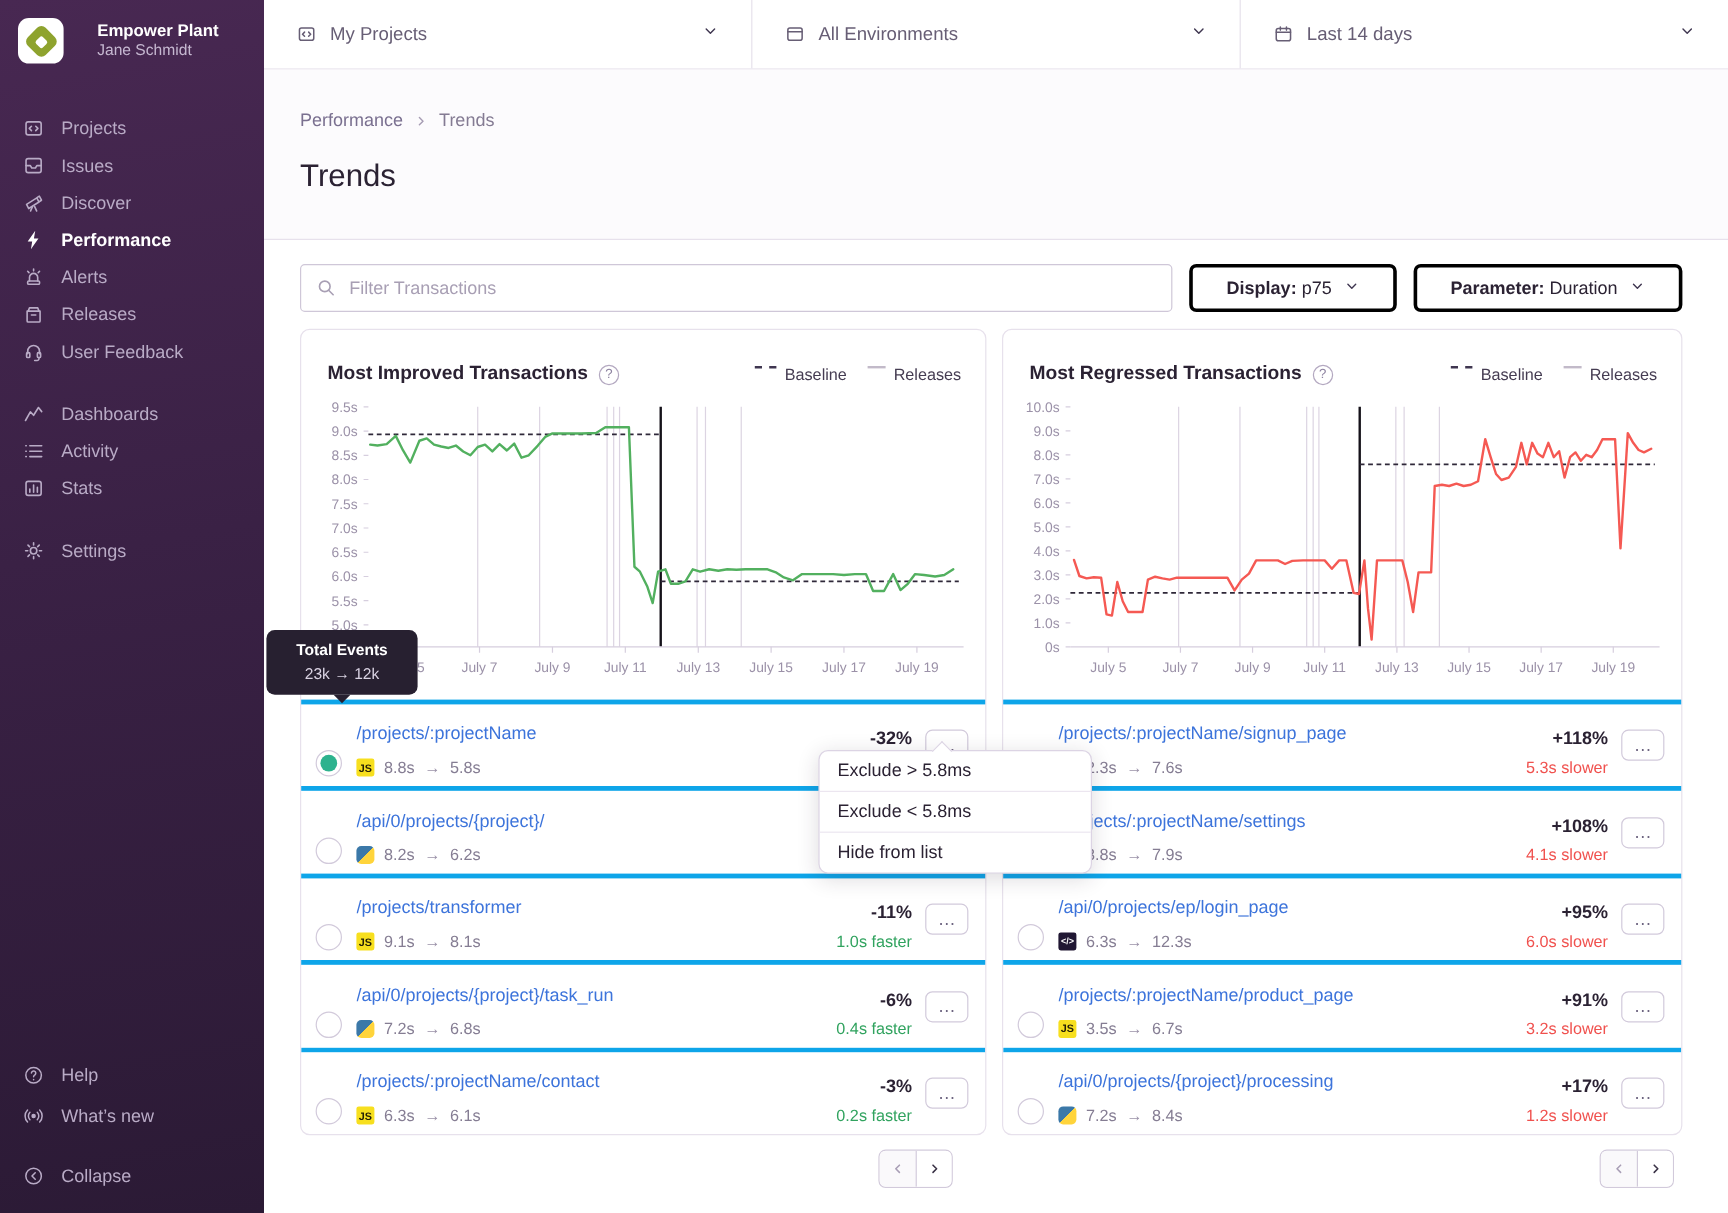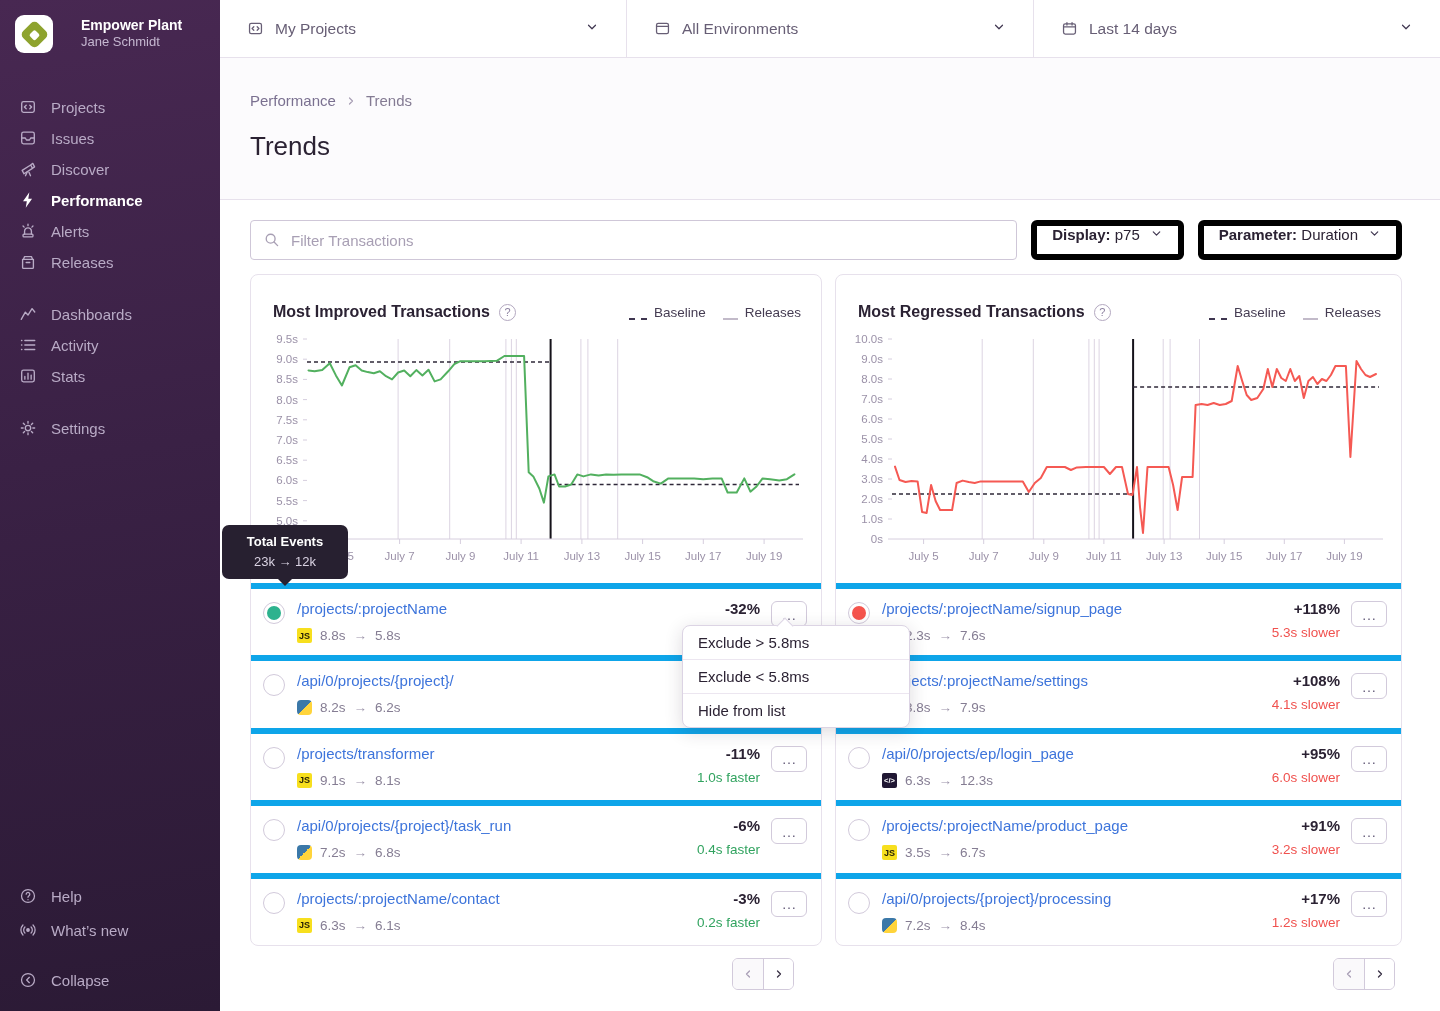--- a/index.html
+++ b/index.html
@@ -35,46 +35,46 @@
   .crumb-link{color:#7a7090;cursor:pointer}
   .crumb-cur{color:#847b93}
   .crumb-sep{color:#a79db4;display:flex}
   .page-title{margin-top:22px;font-size:26px;font-weight:500;color:#2b2233}
 
   .toolbar{display:flex;gap:14px;margin:20px 38px 0 30px}
   .search{flex:1;position:relative}
   .search input{width:100%;height:40px;border:1px solid #cfc7d8;border-radius:4px;padding:0 12px 0 40px;font-size:15px;font-family:"Liberation Sans",sans-serif;color:#2b2233;outline:none;background:#fff}
   .search input::placeholder{color:#a89fb4}
   .search .s-icon{position:absolute;left:13px;top:11px;color:#a89fb4}
-  .btn-dd{display:flex;gap:10px;height:40px;padding:0 15px;border:6px solid #000000;border-radius:6px;background:#fff;font-size:15px;color:#2b2233;cursor:pointer;white-space:nowrap}
+  .btn-dd{display:flex;align-items:center;gap:10px;height:40px;padding:0 28px;border:3px solid #000000;border-radius:6px;background:#fff;font-size:15px;color:#2b2233;cursor:pointer;white-space:nowrap}
   .btn-dd b{font-weight:700}
   .btn-dd .chev{color:#3f3650}
 
   
   .panels{display:flex;gap:13px;margin:14px 38px 0 30px;align-items:flex-start}
   .panel-col{width:572px;flex:none}
   .panel-col.right{width:567px}
   .panel{border:1px solid #e7e1ec;border-radius:8px;background:#fff;height:672px;position:relative}
   .panel-head{height:56px;display:flex;align-items:center;padding:18px 20px 0 22px}
   .panel-title{font-size:16px;font-weight:700;color:#2b2233}
   .qmark{width:17px;height:17px;border:1px solid #b3a8c0;border-radius:50%;color:#8d82a0;font-size:11px;display:flex;align-items:center;justify-content:center;margin-left:9px;flex:none;cursor:pointer}
   .legend{margin-left:auto;display:flex;align-items:center;gap:17px;font-size:13.5px;color:#453c52}
-  .leg-item{display:flex;align-items:flex-end;gap:7px;cursor:pointer}
+  .leg-item{display:flex;align-items:flex-start;gap:7px;cursor:pointer}
   .dash-sample{width:18px;border-top:2px dashed #3f3650}
   .line-sample{width:15px;border-top:2px solid #c2bac9}
 
   .trend-chart{display:block}
   .trend-chart text{font-family:"Liberation Sans",sans-serif;font-size:11.5px;fill:#9b91a8}
   .trend-chart line.axis{stroke:#d6cede;stroke-width:1}
   .trend-chart line.rel{stroke:#dcd4e2;stroke-width:1}
   .trend-chart line.base{stroke:#2f2839;stroke-width:1.4;stroke-dasharray:4 3}
   .trend-chart line.bp{stroke:#15121a;stroke-width:2}
 
   .t-list{position:absolute;left:0;right:0;top:308px;bottom:0;display:flex;flex-direction:column}
-  .t-row{flex:1;border-top:6px solid #0ea5e9;display:flex;align-items:flex-start;padding:11px 14px 8px 12px;min-height:0}
+  .t-row{flex:1;border-top:4px solid #0ea5e9;display:flex;align-items:flex-end;padding:11px 14px 8px 12px;min-height:0}
   .t-row:last-child{border-radius:0 0 8px 8px}
   .radio{width:22px;height:22px;border:1.5px solid #d2cadb;border-radius:50%;background:#fff;flex:none;margin:2px 12px 0 0;position:relative;cursor:pointer}
   .radio.sel-green::after,.radio.sel-red::after{content:"";position:absolute;inset:3px;border-radius:50%}
   .radio.sel-green::after{background:#2db28e}
   .radio.sel-red::after{background:#f5544d}
   .t-mid{flex:1;min-width:0}
   .t-link{color:#3d74db;font-size:15px;text-decoration:none;display:inline-block;max-width:100%;overflow:hidden;text-overflow:ellipsis;white-space:nowrap;cursor:pointer}
   .t-sub{margin-top:7px;display:flex;align-items:center;gap:8px;font-size:13.5px;color:#857d93}
   .t-arrow{color:#9a91a8}
   .b-js{width:15px;height:15px;border-radius:2px;background:#f7df1e;color:#241f06;font-size:9px;font-weight:700;display:flex;align-items:center;justify-content:center;flex:none}
@@ -159,20 +159,29 @@
           </svg>
         <span>Alerts</span>
       </div>
       <div class="nav-item">
         <svg width="18" height="18" viewBox="0 0 20 20" fill="none" stroke="currentColor" stroke-width="1.5" stroke-linecap="round" stroke-linejoin="round">
             <path d="M4 7h12v9a1 1 0 01-1 1H5a1 1 0 01-1-1z"></path>
             <path d="M5 7l1.2-3h7.6L15 7"></path>
             <path d="M8 10.5h4"></path>
           </svg>
         <span>Releases</span>
+      </div>
+      <div class="nav-item">
+        <svg width="18" height="18" viewBox="0 0 20 20" fill="none" stroke="currentColor" stroke-width="1.5" stroke-linecap="round" stroke-linejoin="round">
+            <path d="M4.5 12V9.8a5.5 5.5 0 0111 0V12"></path>
+            <rect x="3.5" y="11" width="3" height="4.5" rx="1"></rect>
+            <rect x="13.5" y="11" width="3" height="4.5" rx="1"></rect>
+            <path d="M15 15.5v1a1.8 1.8 0 01-1.8 1.8H11"></path>
+          </svg>
+        <span>User Feedback</span>
       </div>
     </div>
 
     <div class="nav-group">
       <div class="nav-item">
         <svg width="18" height="18" viewBox="0 0 20 20" fill="none" stroke="currentColor" stroke-width="1.5" stroke-linecap="round" stroke-linejoin="round">
             <path d="M2.5 16l4.5-8 3 3.2L14.5 4l3 3.8"></path>
           </svg>
         <span>Dashboards</span>
       </div>

